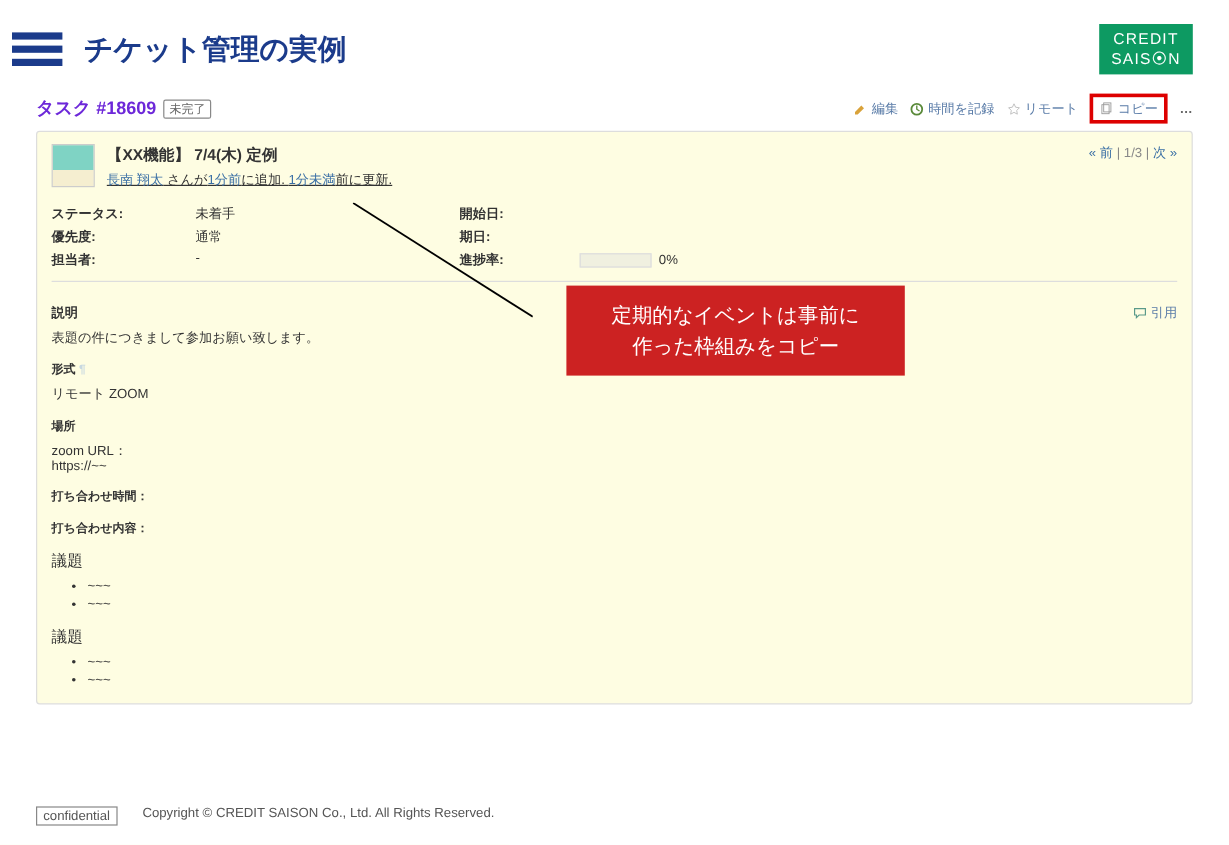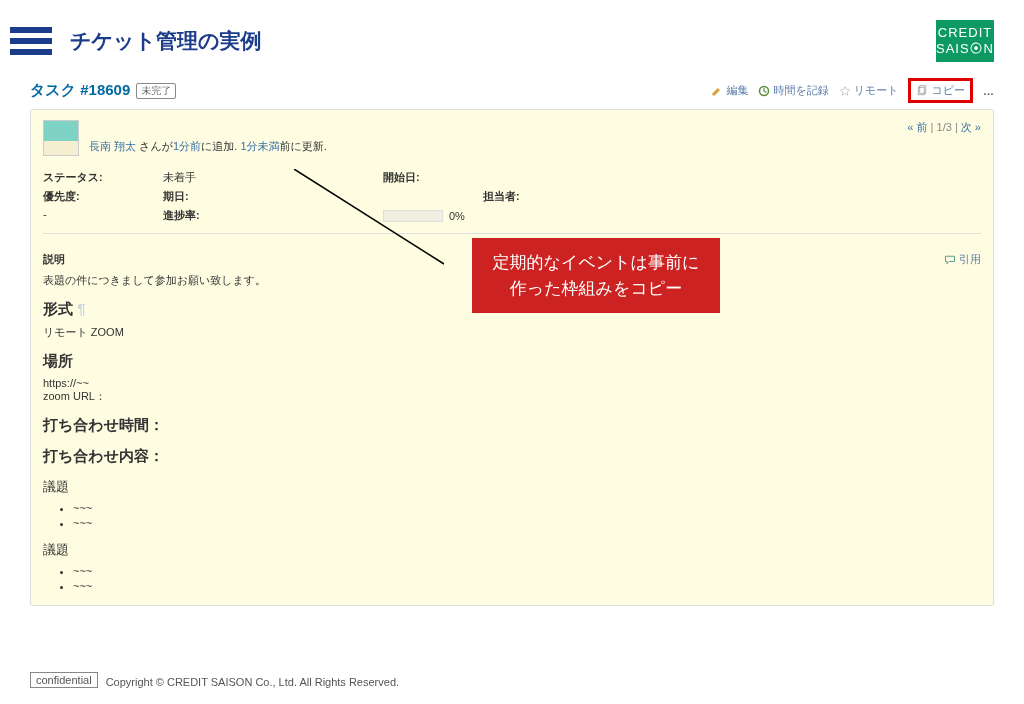--- a/index.html
+++ b/index.html
@@ -22,26 +22,26 @@
       flex-direction: column;
       gap: 5px;
     }
     .hamburger span {
       width: 42px;
       height: 6px;
       background: #1b3b8b;
     }
     .page-title {
       color: #1b3b8b;
-      font-size: 21px;
+      font-size: 24px;
       font-weight: 700;
     }
     .logo {
       margin-left: auto;
-      width: 58px;
+      width: 78px;
       height: 42px;
       background: #0d9a62;
       color: #fff;
       display: flex;
       flex-direction: column;
       align-items: center;
       justify-content: center;
       font-size: 13px;
       line-height: 1.2;
       letter-spacing: 1px;
@@ -51,21 +51,21 @@
     .ticket-wrap {
       padding: 0 30px;
     }
     .ticket-head {
       display: flex;
       align-items: center;
       padding: 6px 0;
       font-size: 13px;
       color: #555;
     }
-    .ticket-head .task-id { font-weight: 700; color: #0369a1; font-size: 15px; }
+    .ticket-head .task-id { font-weight: 700; color: #6d28d9; font-size: 15px; }
     .status-pill {
       border: 1px solid #888;
       font-size: 10px;
       padding: 0px 4px;
       margin-left: 6px;
       color: #666;
       border-radius: 2px;
     }
     .ticket-actions {
       margin-left: auto;
@@ -115,21 +115,22 @@
       background: linear-gradient(#7fd3c4 60%, #f5eed0 60%);
       border: 1px solid #ccc;
     }
     .ticket-title {
       font-weight: 700;
       font-size: 13px;
       color: #333;
     }
     .meta-line {
       font-size: 11px;
-      margin-top: 19px;
+      margin-top: 4px;
+      text-decoration: underline;
     }
     .meta-line .user, .meta-line .t1, .meta-line .t2 { color: #3a6fa5; }
     .nav-links {
       margin-left: auto;
       font-size: 11px;
       color: #888;
     }
     .nav-links .link { color: #3a6fa5; }
     .prop-grid {
       display: grid;
@@ -164,30 +165,30 @@
       font-size: 11px;
     }
     .desc-body {
       font-size: 11px;
       margin-top: 6px;
     }
     .desc-body h3, .desc-body h4 {
       margin-top: 12px;
       margin-bottom: 6px;
     }
-    .desc-body h3 { font-size: 15px; font-weight: 700; }
+    .desc-body h3 { font-size: 10px; font-weight: 700; }
     .desc-body h4 { font-size: 13px; font-weight: 400; }
     .desc-body ul { margin-left: 30px; margin-top: 4px; }
     .desc-body li { margin-bottom: 3px; }
     .pilcrow { color: #c8d8e0; }
     .callout-box {
       position: absolute;
       left: 441px;
       top: 128px;
-      width: 248px;
+      width: 282px;
       padding: 12px;
       background: #c22;
       color: #fff;
       font-size: 17px;
       text-align: center;
       line-height: 1.5;
     }
     .diag-line {
       position: absolute;
       left: 263px;
@@ -196,22 +197,22 @@
       height: 100px;
       pointer-events: none;
     }
     .footer {
       position: absolute;
       bottom: 16px;
       left: 30px;
       font-size: 11px;
       color: #555;
       display: flex;
-      align-items: flex-end;
-      gap: 8px;
+      align-items: flex-start;
+      gap: 21px;
     }
     .conf-box {
       border: 1px solid #888;
       padding: 1px 5px;
     }
   </style>
 </head>
 <body>
 
 <div class="header-bar">
@@ -269,40 +270,42 @@
         </div>
       </div>
       <span class="ellipsis">…</span>
     </div>
   </div>
 
   <div class="ticket-card">
     <div class="card-top">
       <div class="avatar"></div>
       <div>
+        <div class="ticket-title">【XX機能】 7/4(木) 定例</div>
         <div class="meta-line">
           <span class="user">長南 翔太</span><span> さんが</span><span class="t1">1分前</span><span>に追加. </span><span class="t2">1分未満</span><span>前に更新.</span>
         </div>
       </div>
       <div class="nav-links">
         <span class="link">« 前</span>
         <span> | </span>
         <span>1/3</span>
         <span> | </span>
         <span class="link">次 »</span>
       </div>
     </div>
 
     <div class="prop-grid">
       <div class="prop-label">ステータス:</div>
       <div>未着手</div>
       <div class="prop-label">開始日:</div>
       <div></div>
 
       <div class="prop-label">優先度:</div>
+      <div>通常</div>
       <div class="prop-label">期日:</div>
       <div></div>
 
       <div class="prop-label">担当者:</div>
       <div>-</div>
       <div class="prop-label">進捗率:</div>
       <div class="progress-cell">
         <div class="progress-bar"></div>
         <span>0%</span>
       </div>
@@ -318,22 +321,22 @@
         </span>
         <span>引用</span>
       </div>
     </div>
 
     <div class="desc-body">
       <div>表題の件につきまして参加お願い致します。</div>
       <h3><span>形式</span> <span class="pilcrow">¶</span></h3>
       <div>リモート ZOOM</div>
       <h3>場所</h3>
+      <div>zoom URL：</div>
       <div>https://~~</div>
-      <div>zoom URL：</div>
       <h3>打ち合わせ時間：</h3>
       <h3>打ち合わせ内容：</h3>
       <h4>議題</h4>
       <ul>
         <li>~~~</li>
         <li>~~~</li>
       </ul>
       <h4>議題</h4>
       <ul>
         <li>~~~</li>

